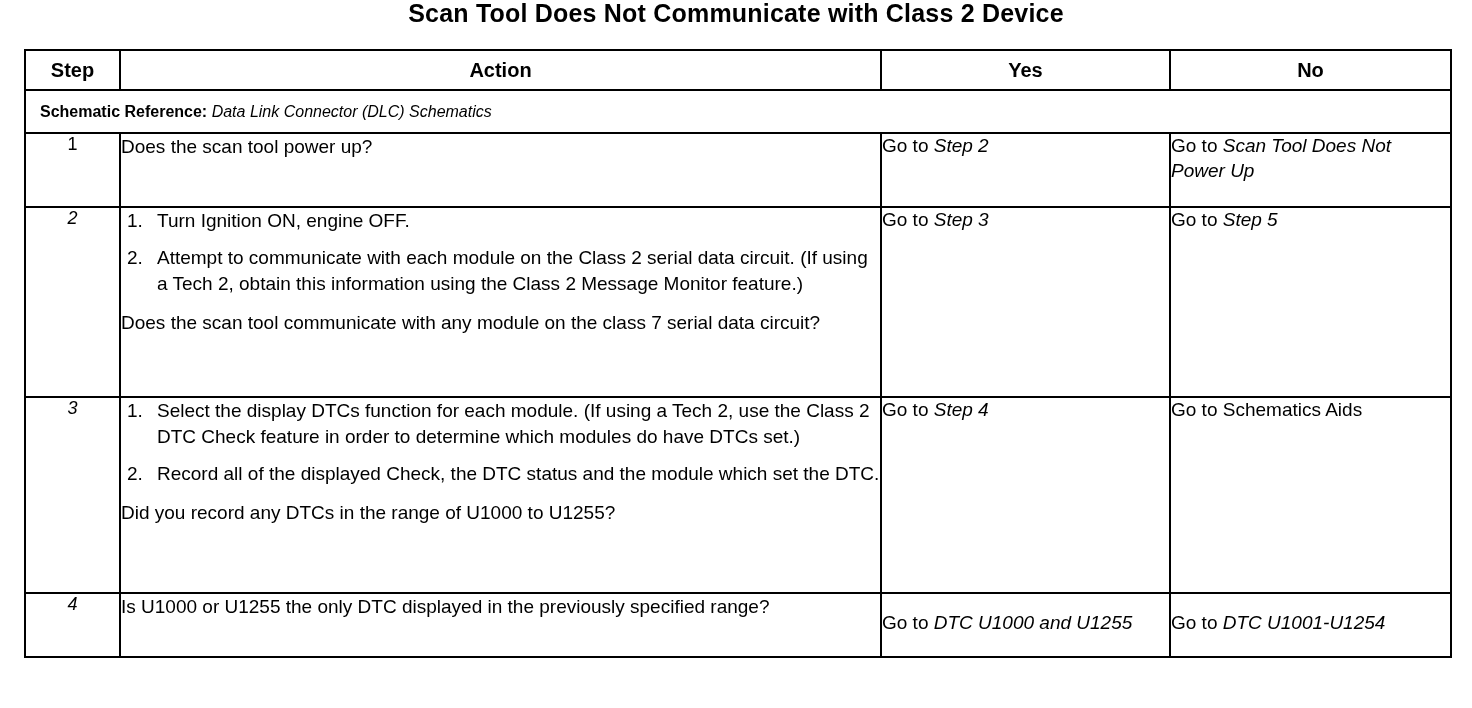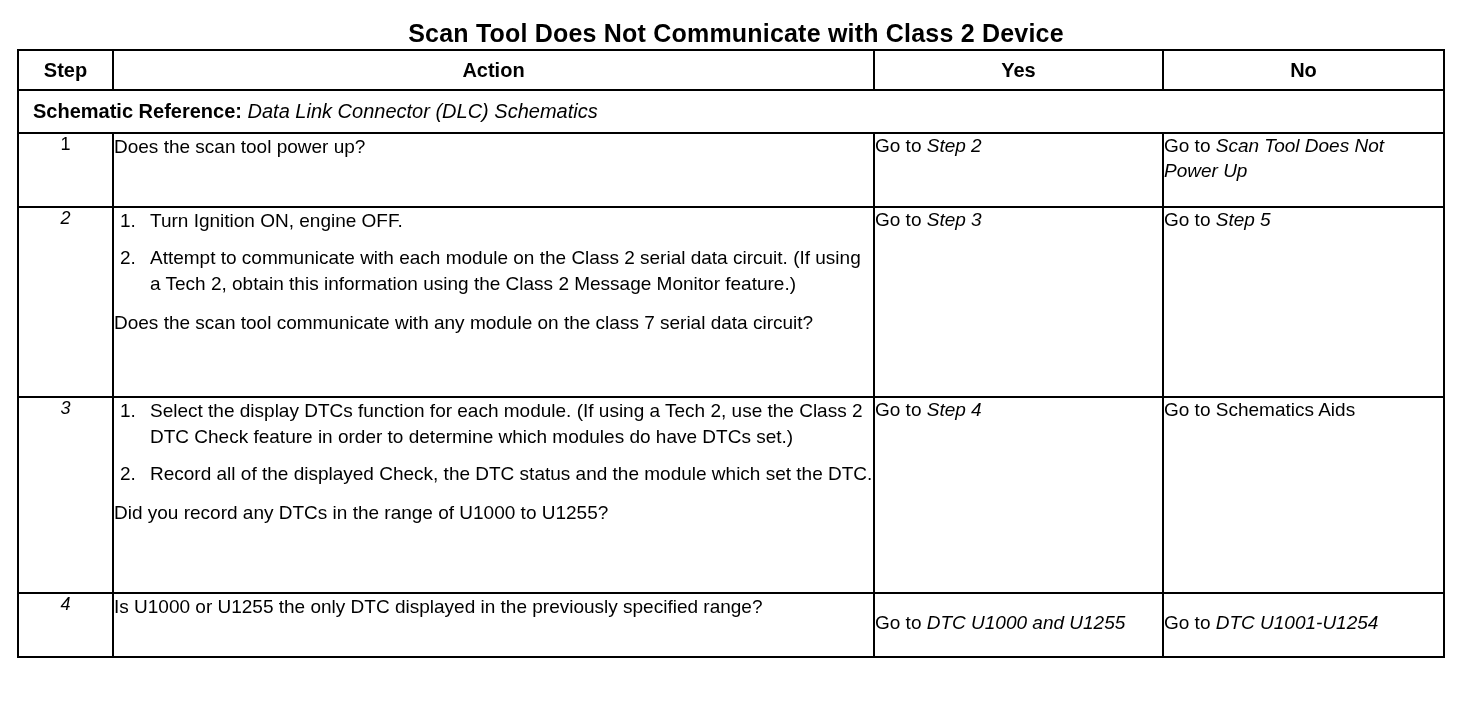--- a/index.html
+++ b/index.html
@@ -17,32 +17,32 @@
     overflow: hidden;
   }
   .page {
     position: relative;
     width: 1472px;
     height: 708px;
   }
   .doc-title {
     position: absolute;
     left: 0;
-    top: 20px;
+    top: 0;
     width: 1472px;
     text-align: center;
     font-size: 25px;
     font-weight: bold;
     letter-spacing: 0.2px;
     line-height: 1.1;
     white-space: nowrap;
   }
   .table-wrap {
     position: absolute;
-    left: 17px;
+    left: 24px;
     top: 49px;
     width: 1426px;
   }
   table.dtc {
     width: 1426px;
     border-collapse: collapse;
     table-layout: fixed;
     font-size: 19px;
   }
   table.dtc col.c-step { width: 95px; }
@@ -62,21 +62,21 @@
     vertical-align: middle;
     font-weight: bold;
     font-size: 20px;
     padding: 0 4px;
   }
   
   tr.schem td {
     height: 43px;
     vertical-align: middle;
     padding: 0 0 0 14px;
-    font-size: 20px;
+    font-size: 16px;
   }
   .schem-label {
     font-weight: bold;
   }
   .schem-value {
     font-style: italic;
     font-weight: normal;
   }
   
   td.step {

